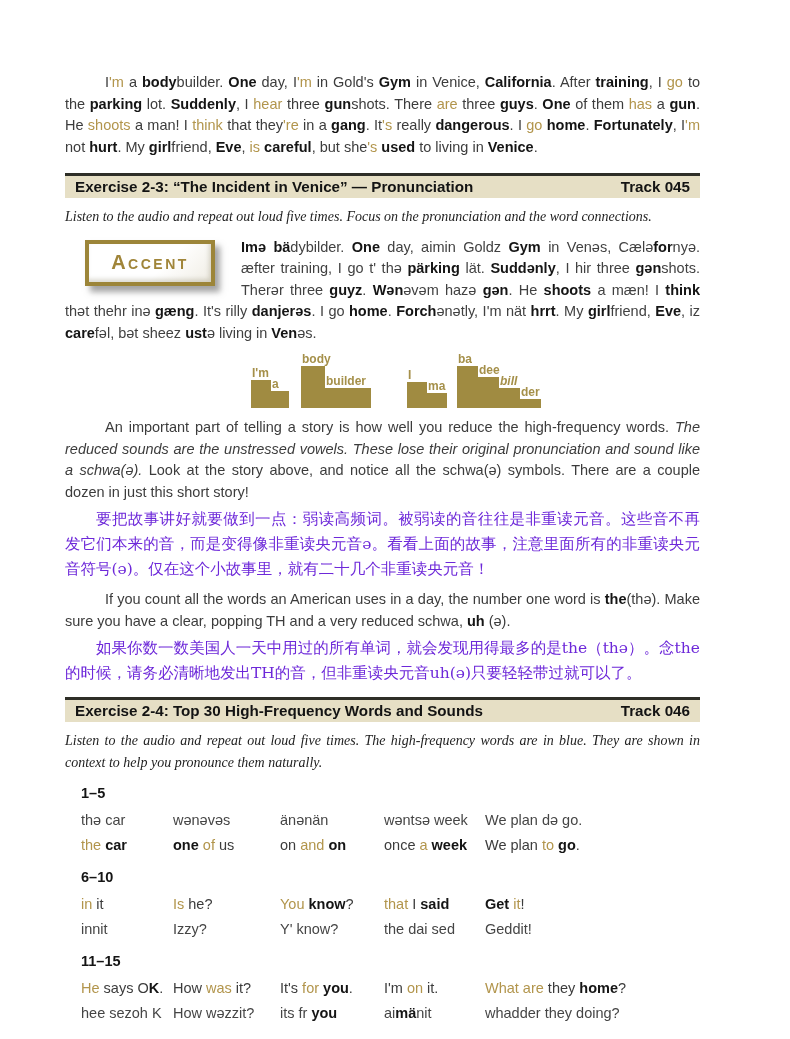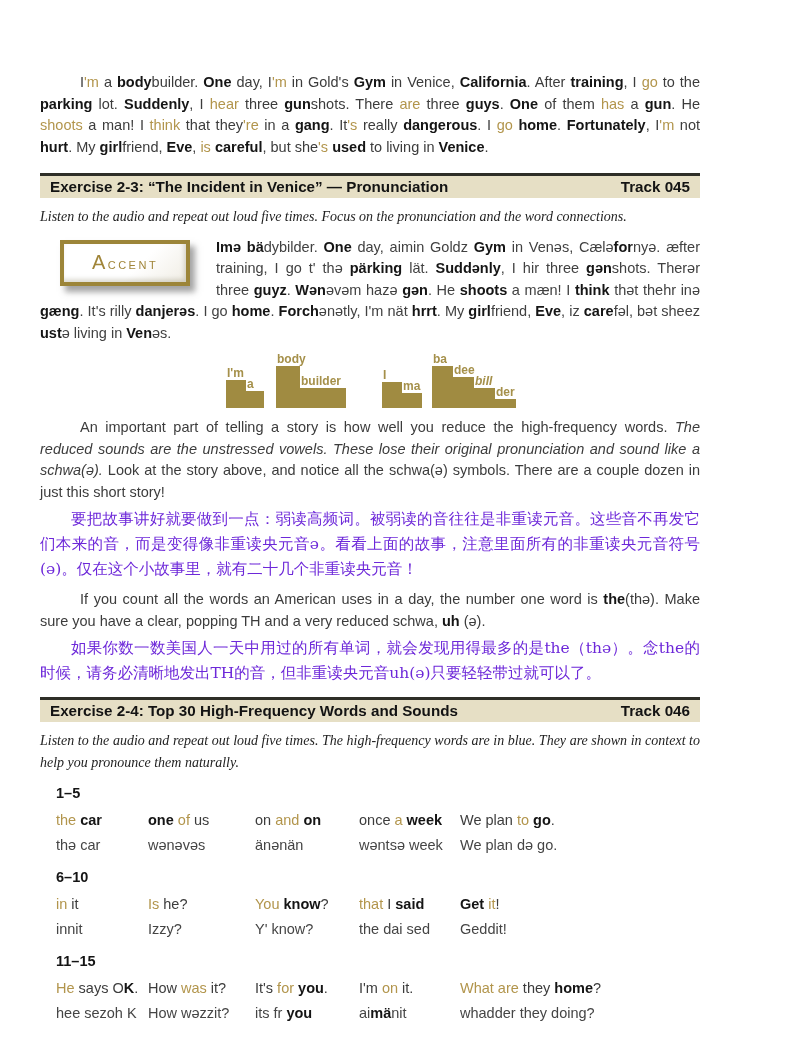--- a/index.html
+++ b/index.html
@@ -1,21 +1,21 @@
 <!DOCTYPE html>
 <html><head>
 <meta charset="utf-8">
 <style>
   html,body{margin:0;padding:0;background:#ffffff;}
   .page{
     position:relative;
     width:790px;height:1039px;
     background:#ffffff;
     box-sizing:border-box;
-    padding:72px 90px 0 40px;
+    padding:72px 90px 0 65px;
     font-family:"Liberation Sans",sans-serif;
     color:#3c3c3c;
     overflow:hidden;
   }
   
   .p-body{
     font-size:14.5px;line-height:21.5px;text-align:justify;
     margin:0;color:#3c3c3c;
   }
   .indent{text-indent:40px;}
@@ -44,22 +44,22 @@
     float:left;
     width:122px;height:38px;
     margin:3px 26px 6px 20px;
     border:4px solid #9c8539;
     background:linear-gradient(135deg,#ffffff 60%,#f0ede4);
     box-shadow:5px 6px 6px rgba(90,90,90,.55), inset -2px -3px 4px rgba(120,110,80,.25);
     display:flex;align-items:center;justify-content:center;
   }
   .accent-label{
     color:#a08539;
-    font-size:11px;letter-spacing:2.5px;
-    text-transform:uppercase;font-weight:400;
+    font-size:14px;letter-spacing:2.5px;
+    text-transform:uppercase;font-weight:700;
   }
   .accent-label::first-letter{font-size:20px;}
   .p-phon{color:#414141;}
   
   .diagram{
     display:flex;align-items:flex-end;
     margin:6px 0 0 186px;height:58px;
   }
   .dg-group{display:flex;align-items:flex-end;}
   .dg-step{display:flex;flex-direction:column;align-items:flex-start;}
@@ -171,33 +171,33 @@
   <div class="band" style="margin-top:11px">
     <span>Exercise 2-4: Top 30 High-Frequency Words and Sounds</span>
     <span>Track 046</span>
   </div>
 
   <p class="instruction">Listen to the audio and repeat out loud five times. The high-frequency words are in blue. They are shown in context to help you pronounce them naturally.</p>
 
   <div class="lists" id="word-lists">
       <div class="list-section">
         <div class="list-range">1–5</div>
+        <div class="list-row row-phon">
+          <span class="list-cell"><span class="sg-n">thə car</span></span>
+          <span class="list-cell"><span class="sg-n">wənəvəs</span></span>
+          <span class="list-cell"><span class="sg-n">änənän</span></span>
+          <span class="list-cell"><span class="sg-n">wəntsə week</span></span>
+          <span class="list-cell"><span class="sg-n">We plan də go.</span></span>
+        </div>
         <div class="list-row row-stressed">
           <span class="list-cell"><span class="sg-g">the</span><span class="sg-n"> </span><span class="sg-b">car</span></span>
           <span class="list-cell"><span class="sg-b">one</span><span class="sg-n"> </span><span class="sg-g">of</span><span class="sg-n"> us</span></span>
           <span class="list-cell"><span class="sg-n">on </span><span class="sg-g">and</span><span class="sg-n"> </span><span class="sg-b">on</span></span>
           <span class="list-cell"><span class="sg-n">once </span><span class="sg-g">a</span><span class="sg-n"> </span><span class="sg-b">week</span></span>
           <span class="list-cell"><span class="sg-n">We plan </span><span class="sg-g">to</span><span class="sg-n"> </span><span class="sg-b">go</span><span class="sg-n">.</span></span>
-        </div>
-        <div class="list-row row-phon">
-          <span class="list-cell"><span class="sg-n">thə car</span></span>
-          <span class="list-cell"><span class="sg-n">wənəvəs</span></span>
-          <span class="list-cell"><span class="sg-n">änənän</span></span>
-          <span class="list-cell"><span class="sg-n">wəntsə week</span></span>
-          <span class="list-cell"><span class="sg-n">We plan də go.</span></span>
         </div>
       </div>
       <div class="list-section">
         <div class="list-range">6–10</div>
         <div class="list-row row-stressed">
           <span class="list-cell"><span class="sg-g">in</span><span class="sg-n"> it</span></span>
           <span class="list-cell"><span class="sg-g">Is</span><span class="sg-n"> he?</span></span>
           <span class="list-cell"><span class="sg-g">You</span><span class="sg-n"> </span><span class="sg-b">know</span><span class="sg-n">?</span></span>
           <span class="list-cell"><span class="sg-g">that</span><span class="sg-n"> I </span><span class="sg-b">said</span></span>
           <span class="list-cell"><span class="sg-b">Get</span><span class="sg-n"> </span><span class="sg-g">it</span><span class="sg-n">!</span></span>

